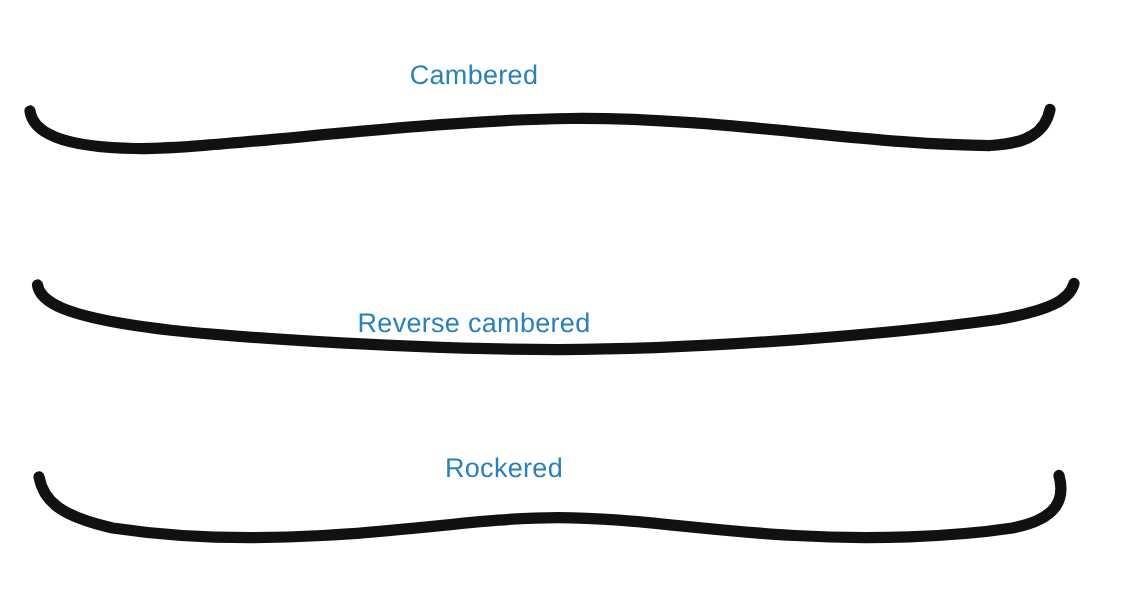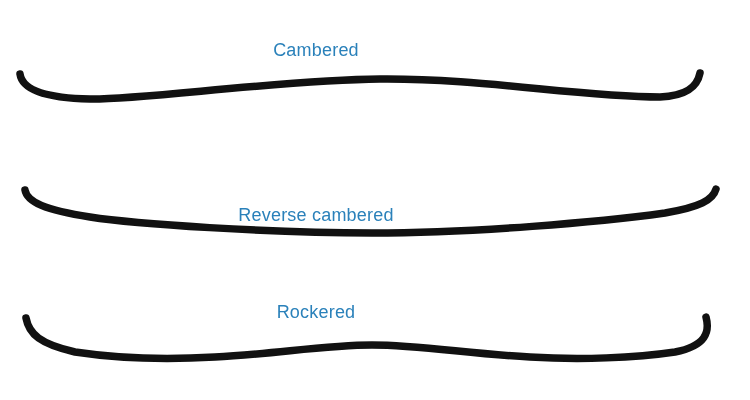--- a/index.html
+++ b/index.html
@@ -21,21 +21,21 @@
     text-align: center;
     font-size: 18px;
     font-weight: 500;
     letter-spacing: 0.2px;
     color: var(--label-color, #2a81ba);
     line-height: 1;
     user-select: none;
   }
   .label-cambered   { top: 41px; }
   .label-reverse    { top: 206px; }
-  .label-rockered   { top: 303px; }
+  .label-rockered   { top: 303px; padding-left: 20px; }
   .curves-svg {
     position: absolute;
     top: 0;
     left: 0;
     display: block;
   }
   .profile-curve {
     fill: none;
     stroke-width: 7.5;
     stroke-linecap: round;

